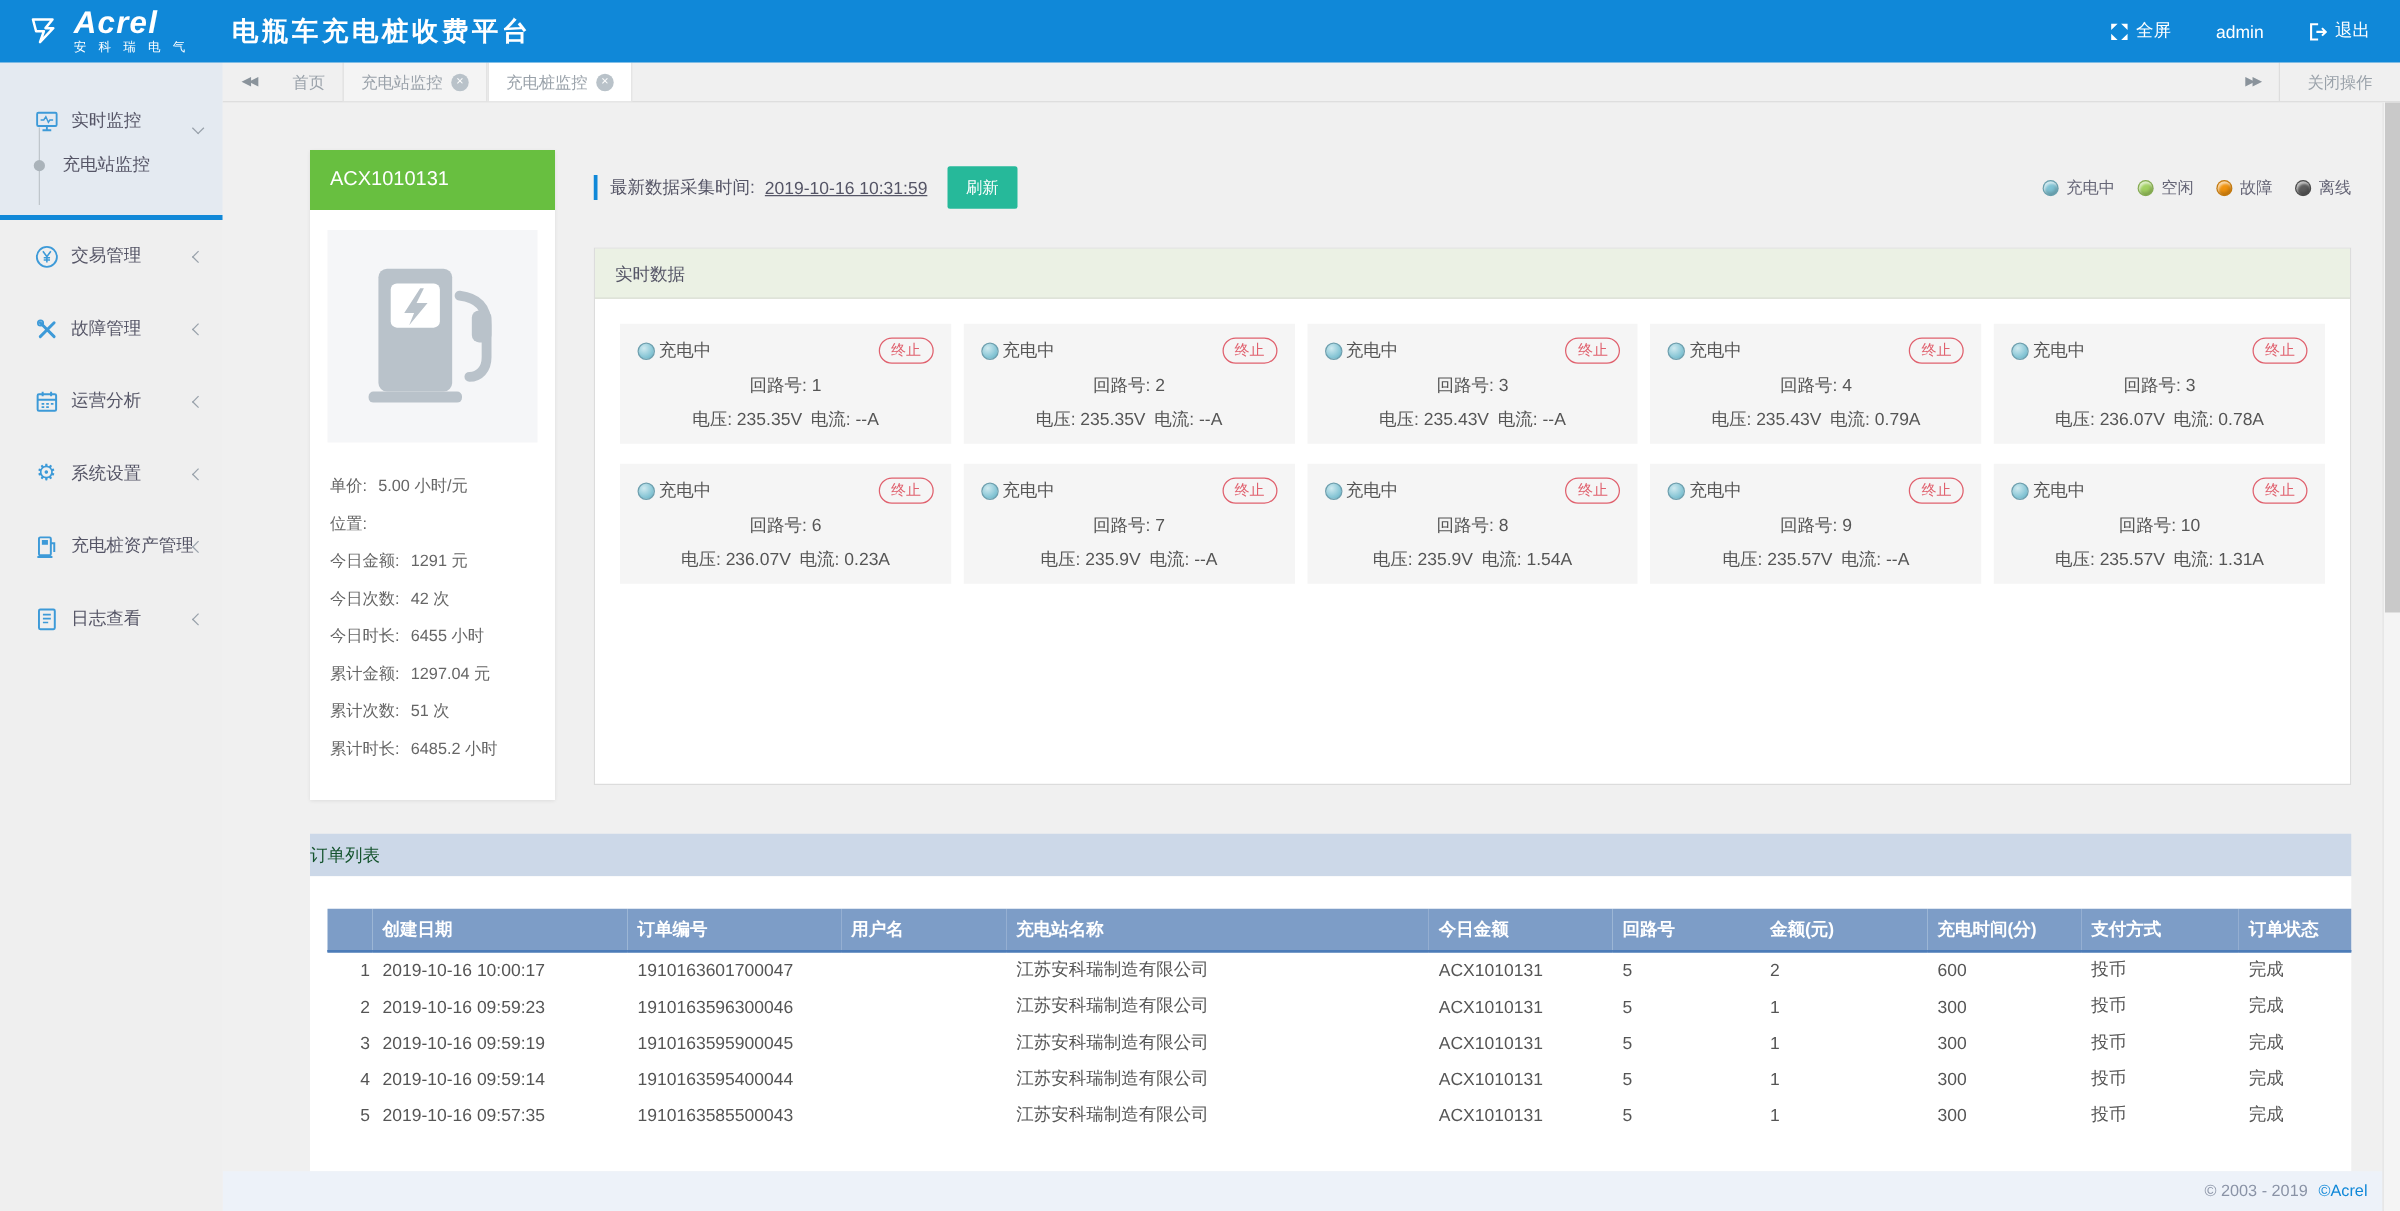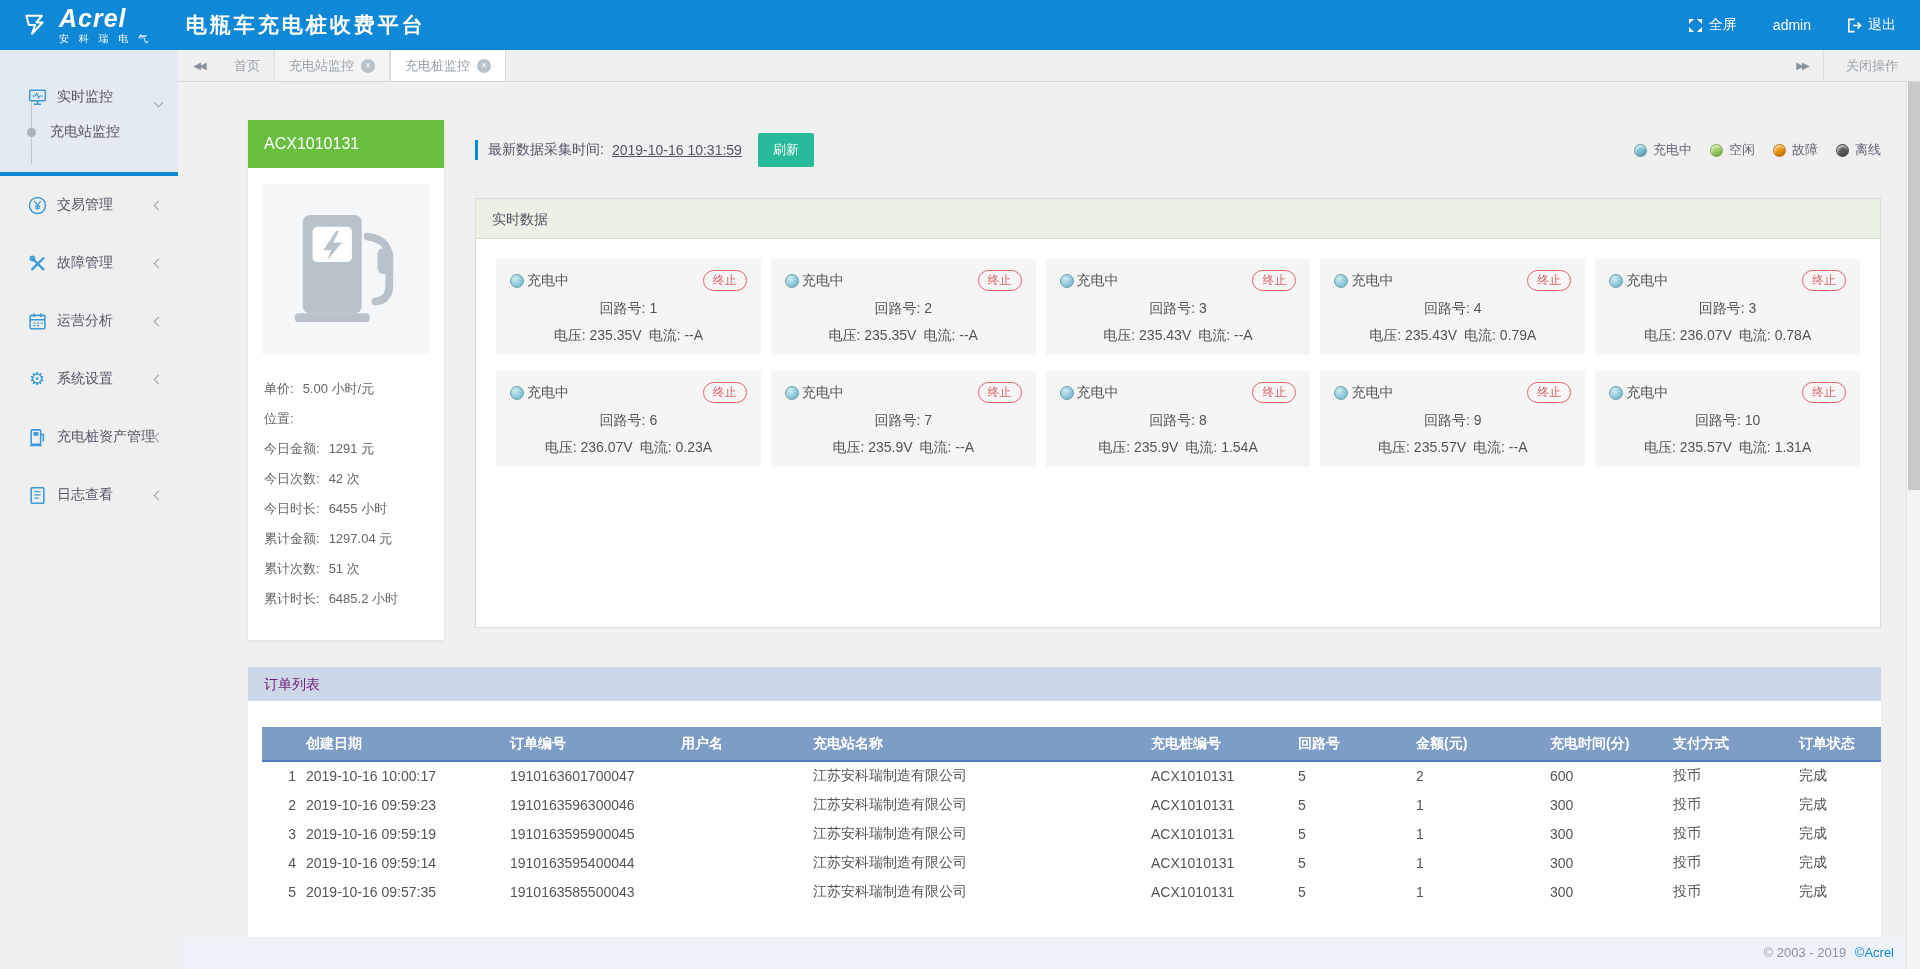--- a/index.html
+++ b/index.html
@@ -65,21 +65,21 @@
 
   .realtime-panel{position:absolute;left:297px;top:116px;width:1406px;height:430px;background:#fff;border:1px solid #dcdcdc;}
   .realtime-head{height:40px;background:#ebf1e4;border-bottom:1px solid #d9ddd4;line-height:40px;padding-left:16px;color:#556;}
   .cards{padding:20px;display:grid;grid-template-columns:repeat(5,1fr);gap:16px 10px;}
   .card{background:#f5f5f5;height:96px;padding:11px 14px;}
   .card-top{display:flex;align-items:center;gap:3px;}
   .dot{width:14px;height:14px;border-radius:50%;display:inline-block;border:1px solid #6d9fae;background:radial-gradient(circle at 35% 30%,#cfeaf0,#84c4d4 65%,#66abbd);}
   .terminate{margin-left:auto;border:1px solid #e0616e;color:#e0616e;border-radius:11px;font-size:12px;padding:1px 9px;background:transparent;cursor:pointer;}
   .card-line{text-align:center;margin-top:9px;font-size:14px;color:#555;}
 
-  .orders-bar{position:absolute;left:70px;top:585px;width:1633px;height:34px;background:#ccd8e8;line-height:34px;padding-left:16px;color:#701a75;font-size:14px;}
+  .orders-bar{position:absolute;left:70px;top:585px;width:1633px;height:34px;background:#ccd8e8;line-height:34px;color:#14532d;font-size:14px;}
   .orders-panel{position:absolute;left:70px;top:619px;width:1633px;height:236px;background:#fff;padding:26px 14px 0;overflow:hidden;}
   table{width:100%;border-collapse:collapse;font-size:14px;table-layout:fixed;}
   thead th{background:#7d9dc7;color:#fff;font-weight:bold;text-align:left;height:34px;padding:0 8px;border-bottom:2px solid #4d7cb8;}
   tbody td{height:29px;padding:0 8px;color:#555;overflow:hidden;white-space:nowrap;}
   td.idx{text-align:right;padding-right:2px;}
 
   .footer{position:absolute;left:0;bottom:0;width:100%;height:32px;background:#edf2f9;line-height:32px;text-align:right;padding-right:26px;font-size:13px;color:#8a93a6;}
   .footer .brand{color:#1088d8;margin-left:5px;}
 
   
@@ -428,21 +428,21 @@
               <col style="width:126px">
               <col style="width:100px">
           </colgroup>
           <thead>
             <tr>
               <th></th>
               <th>创建日期</th>
               <th>订单编号</th>
               <th>用户名</th>
               <th>充电站名称</th>
-              <th>充电桩编号</th>
+              <th>今日金额</th>
               <th>回路号</th>
               <th>金额(元)</th>
               <th>充电时间(分)</th>
               <th>支付方式</th>
               <th>订单状态</th>
             </tr>
           </thead>
           <tbody>
               <tr>
     <td class="idx">1</td>

